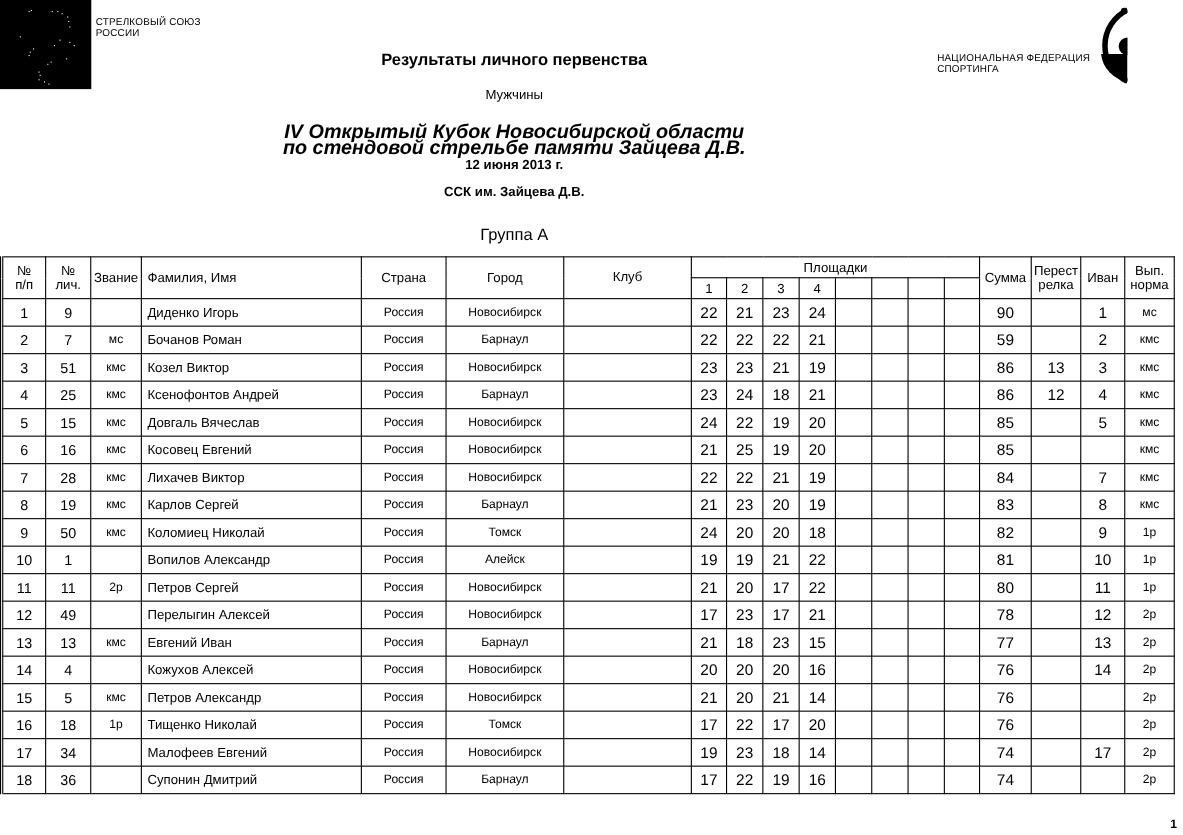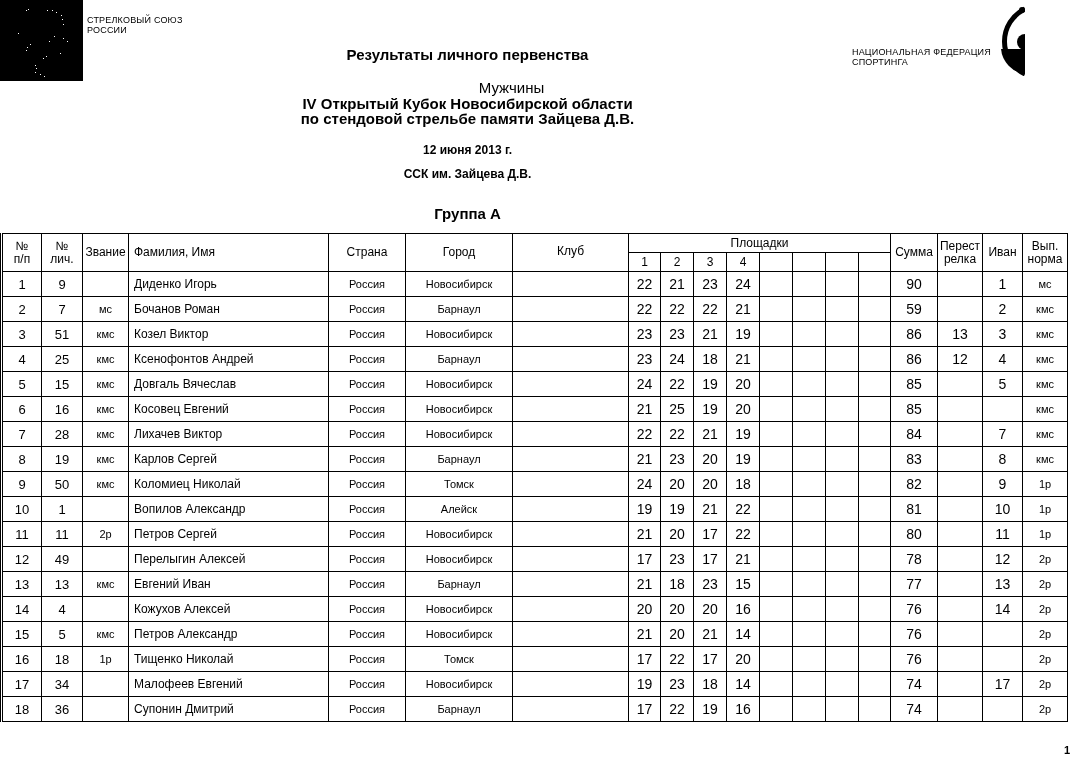--- a/index.html
+++ b/index.html
@@ -5,25 +5,25 @@
   html, body { margin:0; padding:0; background:#ffffff; }
   body { width:1075px; height:759px; position:relative; overflow:hidden;
          font-family:"Liberation Sans", "DejaVu Sans", sans-serif; color:#000; }
   .logo-left { position:absolute; left:0; top:0; width:83px; height:81px; background:#000; }
   .logo-left svg { width:83px; height:81px; display:block; }
   .org-left { position:absolute; left:87px; top:15px; font-size:9px; line-height:10px; letter-spacing:0.2px; }
   .org-right { position:absolute; right:84px; top:15px; font-size:9px; line-height:10px; text-align:left; letter-spacing:0.2px;margin-top:32px; }
   .logo-right { position:absolute; left:995px; top:4px; width:30px; height:72px; }
   .center { position:absolute; left:0; width:935px; text-align:center; }
   .title { top:46px; font-size:15px; font-weight:bold; }
-  .gender { top:79px; font-size:15px;margin-left:44px; }
-  .event { top:96px; font-size:15px; font-weight:bold; line-height:15px; }
+  .gender { top:79px; font-size:12px; }
+  .event { top:112px; font-size:18px; font-weight:bold; line-height:15px;font-style:italic; }
   .date { top:143px; font-size:12px; font-weight:bold; }
   .venue { top:167px; font-size:12px; font-weight:bold; }
-  .group { top:205px; font-size:15px; font-weight:bold; }
+  .group { top:205px; font-size:15px; font-weight:normal; }
   .page-num { position:absolute; right:5px; bottom:3px; font-size:11px; font-weight:bold; }
 
   table.results { position:absolute; left:0; top:233px; border-collapse:collapse; table-layout:fixed;
                   font-size:12px; border-left:3px double #000; }
   table.results td, table.results th { border:1px solid #000; padding:0; text-align:center;
                   font-weight:normal; overflow:hidden; white-space:nowrap; }
   table.results th { font-size:12px; line-height:13px; }
   table.results tr.h1 th { height:18px; }
   table.results tr.h2 th { height:18px; }
   table.results th.tall { height:37px; }

